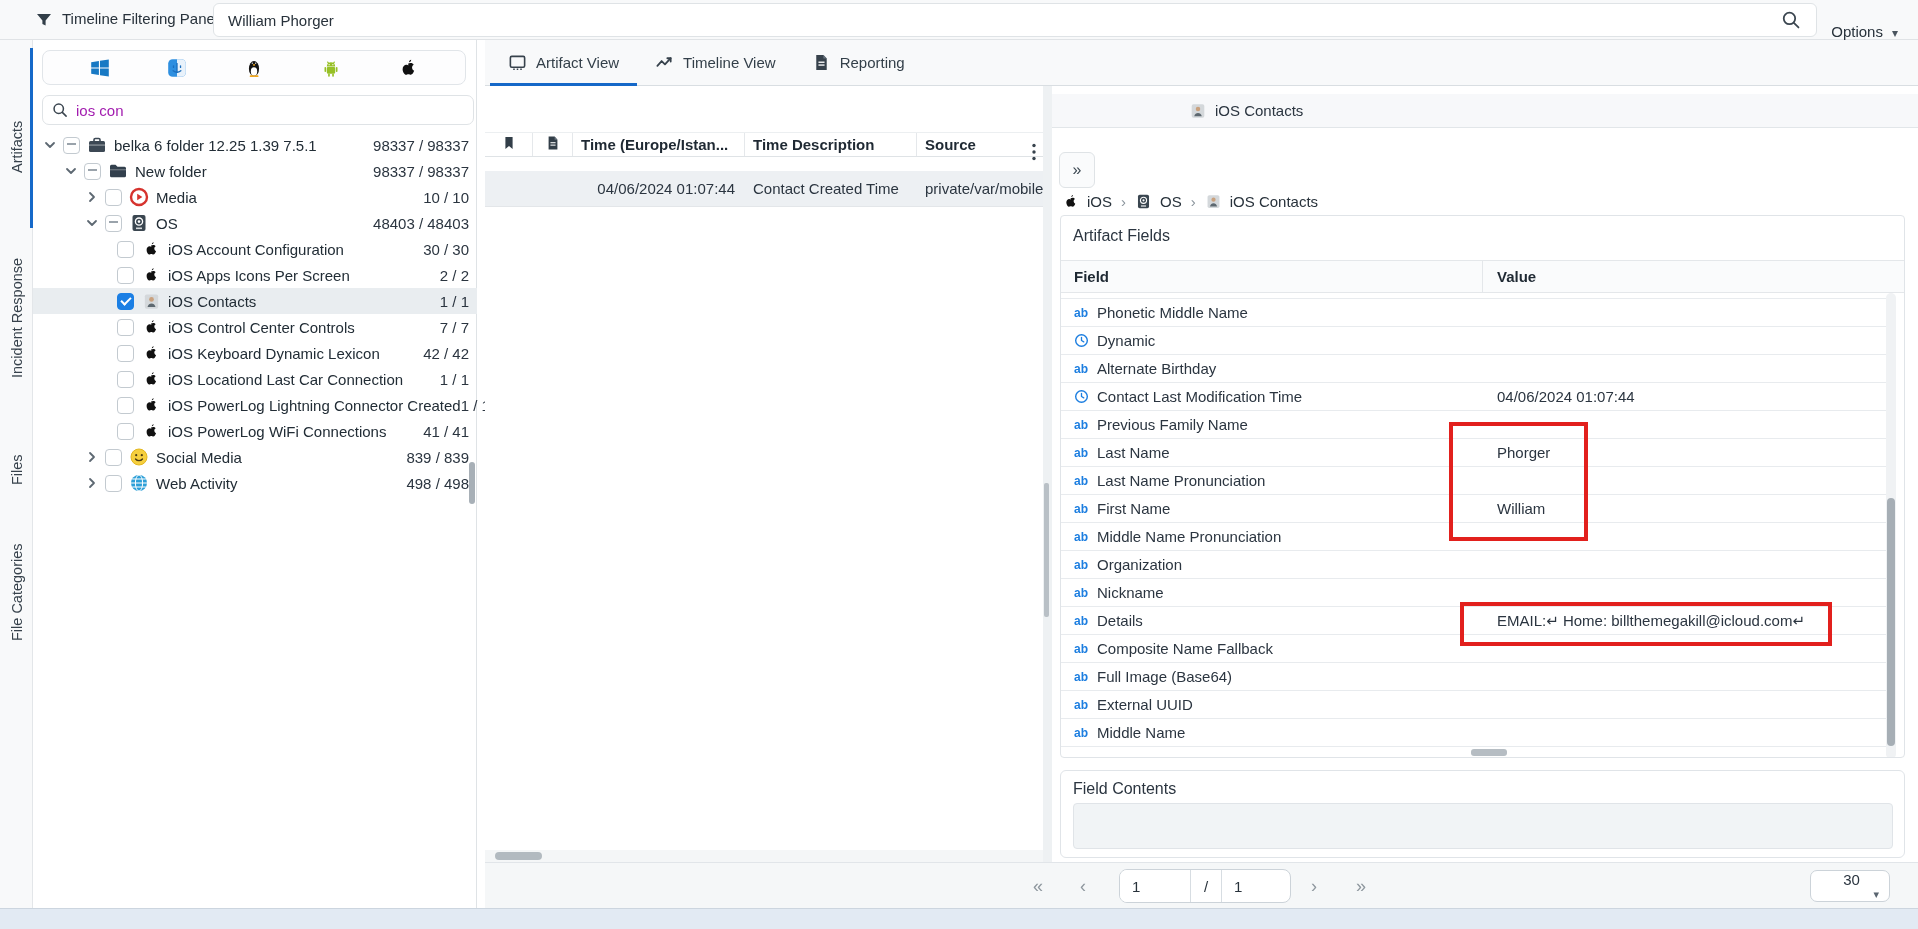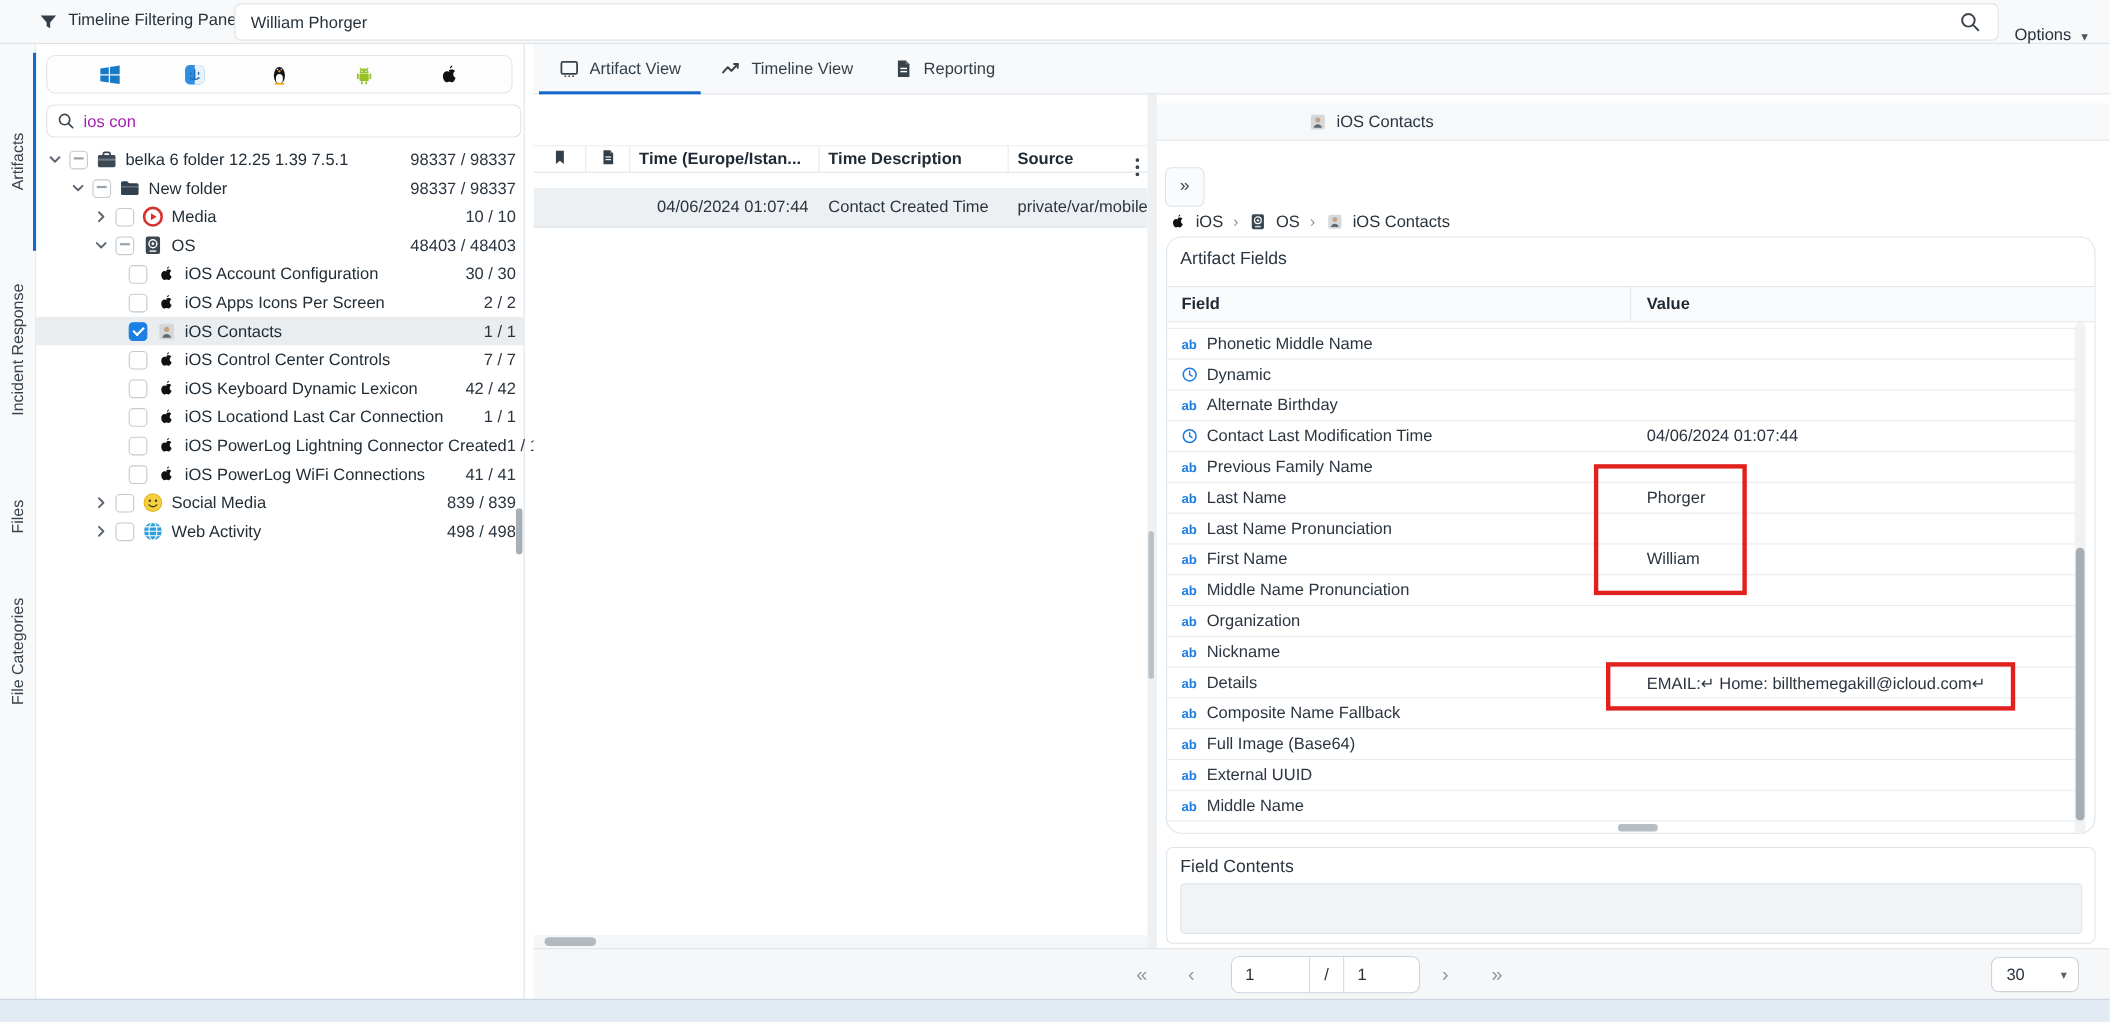--- a/index.html
+++ b/index.html
@@ -84,21 +84,21 @@
     border-bottom:1px solid #e2e6e9; display:flex; align-items:center; padding-left:137px; gap:8px; }
   .collapse-btn { position:absolute; left:7px; top:66px; width:36px; height:36px; border:1px solid #dfe3e6;
     border-radius:6px; background:#fafbfc; display:flex; align-items:center; justify-content:center;
     color:#3c4852; font-size:16px; cursor:pointer; }
   .crumbs { position:absolute; left:10px; top:102px; height:27px; display:flex; align-items:center; gap:9px; }
   .crumb { display:flex; align-items:center; gap:7px; cursor:pointer; color:#28323b; }
   .crumb-sep { color:#8a949c; font-size:15px; }
   .bicon { width:18px; height:18px; display:inline-flex; }
 
   .fields-box { position:absolute; left:8px; top:129px; width:845px; height:543px;
-    border:1px solid #e0e4e8; border-radius:14px; background:#fff; overflow:hidden; }
+    border:1px solid #e0e4e8; border-radius:4px; background:#fff; overflow:hidden; }
   .fields-title { padding:11px 12px 9px; font-size:16px; color:#2b3540; }
   .fhead { position:absolute; left:0; top:44px; width:845px; height:33px; background:#fafbfc;
     border-top:1px solid #e4e7ea; border-bottom:1px solid #e4e7ea; display:flex; font-weight:bold; color:#1f2933; }
   .fhead .fh-field { width:422px; display:flex; align-items:center; padding-left:13px; border-right:1px solid #e4e7ea; }
   .fhead .fh-value { flex:1; display:flex; align-items:center; padding-left:14px; }
   .frows { position:absolute; left:0; top:77px; width:833px; }
   .frow { height:28px; display:flex; align-items:center; border-bottom:1px solid #e8ebee; cursor:pointer; }
   .frow.partial { height:6px; overflow:hidden; border-bottom:1px solid #e8ebee; }
   .frow.partial .frow-in { margin-top:-19px; }
   .frow-in { display:flex; align-items:center; width:100%; }
@@ -126,21 +126,21 @@
   .pg-arrow { position:absolute; top:0; height:46px; display:flex; align-items:center; color:#8e979e;
     font-size:18px; cursor:pointer; padding:0 6px; }
   .pg-first { left:542px; } .pg-prev { left:589px; } .pg-next { left:820px; } .pg-last { left:865px; }
   .pg-group { position:absolute; left:634px; top:6px; width:172px; height:34px; border:1px solid #ccd3d9;
     border-radius:8px; background:#fff; display:flex; overflow:hidden; }
   .pg-group input { width:70px; border:none; outline:none; font:inherit; color:#28323b; padding-left:12px; background:#fff; }
   .pg-slash { width:32px; display:flex; align-items:center; justify-content:center;
     border-left:1px solid #d7dde2; border-right:1px solid #d7dde2; color:#28323b; }
   .pg-total { width:68px; display:flex; align-items:center; padding-left:12px; color:#28323b; }
   .pg-size { position:absolute; right:28px; top:7px; width:80px; height:32px; border:1px solid #ccd3d9;
-    border-radius:7px; background:#fff; display:flex; align-items:center; padding:0 10px 0 13px; cursor:pointer; }
+    border-radius:7px; background:#fff; display:flex; align-items:center; padding:0 10px 0 13px; cursor:pointer;flex-direction:column; }
   .pg-size .caret { margin-left:auto; font-size:11px; color:#5a6570; }
 
   .bottom-strip { position:absolute; left:0; top:908px; width:1918px; height:21px;
     background:#e2eaf3; border-top:1px solid #ccd5df; }
 </style>
 </head>
 <body>
 
 <div class="screen">
 

